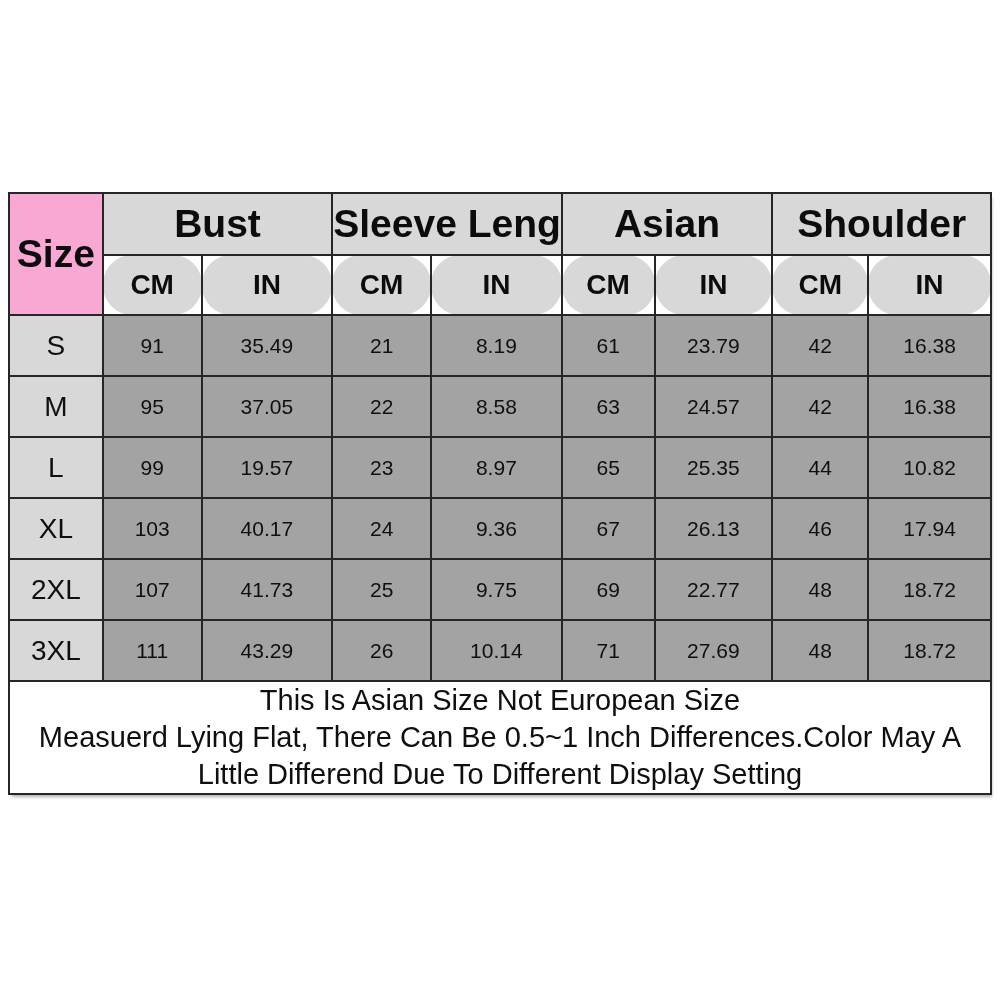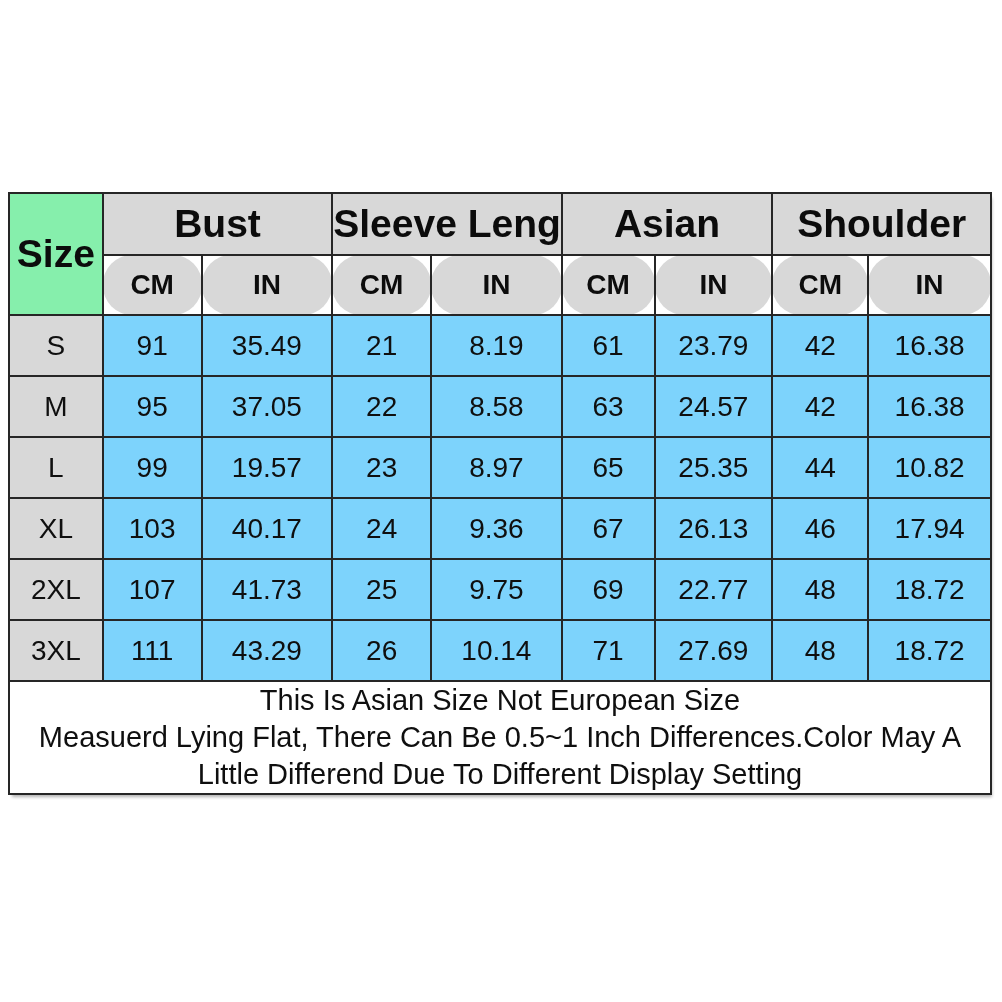--- a/index.html
+++ b/index.html
@@ -34,29 +34,29 @@
     overflow: hidden;
     white-space: nowrap;
   }
   .hd {
     background: #d8d8d8;
     font-weight: bold;
     font-size: 39px;
     color: #0c0c0c;
   }
   .size-col {
-    background: #86efac;
+    background: #f9a8d4;
   }
   tr.r-group th { height: 60px; }
   tr.r-units th { height: 58px; font-size: 28px; border-radius: 29px; }
   tr.r-data td {
     height: 59px;
-    font-size: 28px;
+    font-size: 21px;
     font-weight: normal;
-    background: #7dd3fc;
+    background: #a3a3a3;
   }
   tr.r-data td.size-col {
     background: #d8d8d8;
     font-size: 28px;
   }
   td.notes {
     background: #ffffff;
     font-size: 29px;
     line-height: 37px;
     padding: 12px 0 13px 0;

